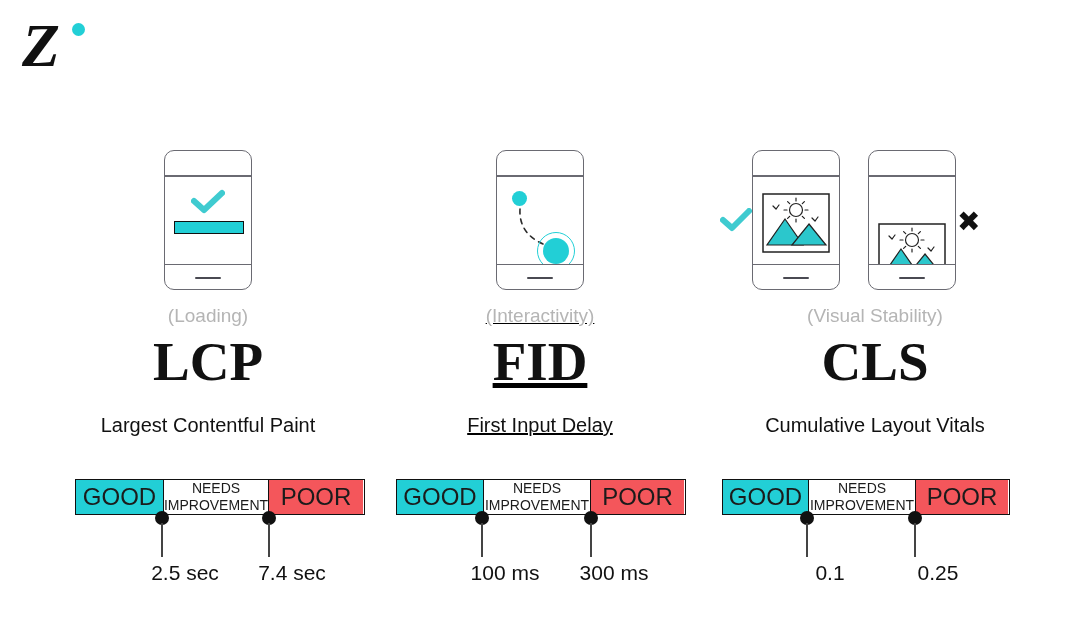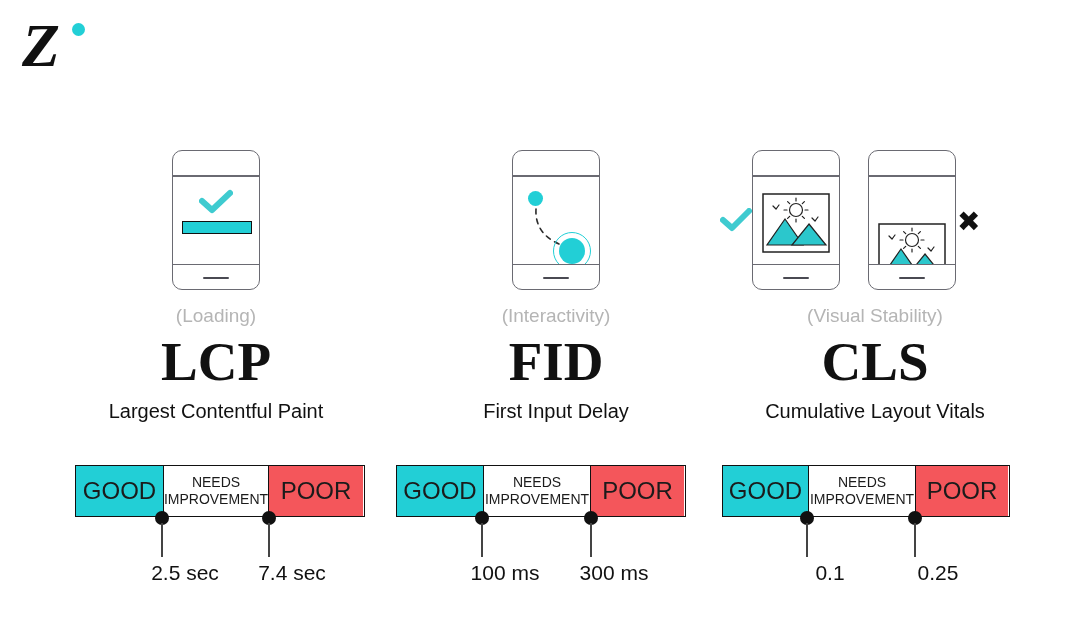--- a/index.html
+++ b/index.html
@@ -31,22 +31,22 @@
     position:absolute; left:0; top:52px; width:1080px;
     text-align:center;
     font-family:"Liberation Serif", serif;
     font-weight:700; font-size:62px; line-height:68px;
     color:#111;
     letter-spacing:0.5px;
   }
 
   
   .col { position:absolute; top:140px; }
-  #col-lcp { left:26px;  width:380px; }
-  #col-fid { left:366px; width:380px; }
+  #col-lcp { left:18px;  width:380px; }
+  #col-fid { left:350px; width:380px;text-decoration:underline; }
   #col-cls { left:680px; width:390px; }
 
   .icon-area { position:relative; height:165px; width:100%; }
 
   
   .phone {
     position:absolute;
     width:88px; height:140px;
     border:1.5px solid #6a6a72;
     border-radius:10px;
@@ -106,30 +106,30 @@
   }
   .acr {
     text-align:center;
     font-family:"Liberation Serif", serif;
     font-weight:700; font-size:55px; line-height:62px; color:#111;
     margin-top:4px;
   }
   .full {
     text-align:center;
     font-size:20px; line-height:24px; color:#111;
-    margin-top:6px;
+    margin-top:20px;
   }
 
   
   .ratewrap { position:absolute; top:465px; }
   #rate-lcp { left:75px;  width:290px; }
   #rate-fid { left:396px; width:290px; }
   #rate-cls { left:722px; width:288px; }
 
-  .bar { position:relative; display:flex; height:52px; border:1.5px solid #111; }
+  .bar { position:relative; display:flex; height:36px; border:1.5px solid #111;margin-top:14px; }
   .seg { display:flex; align-items:center; justify-content:center; text-align:center; }
   .seg.good { background:#22CFD6; color:#1b1b1b; font-size:24px; }
   .seg.needs {
     background:#ffffff; color:#1b1b1b;
     font-size:14px; line-height:17px;
     border-left:1.5px solid #111; border-right:1.5px solid #111;
   }
   .seg.poor { background:#F4565B; color:#1b1b1b; font-size:24px; }
 
   .tick { position:absolute; top:46px; }

